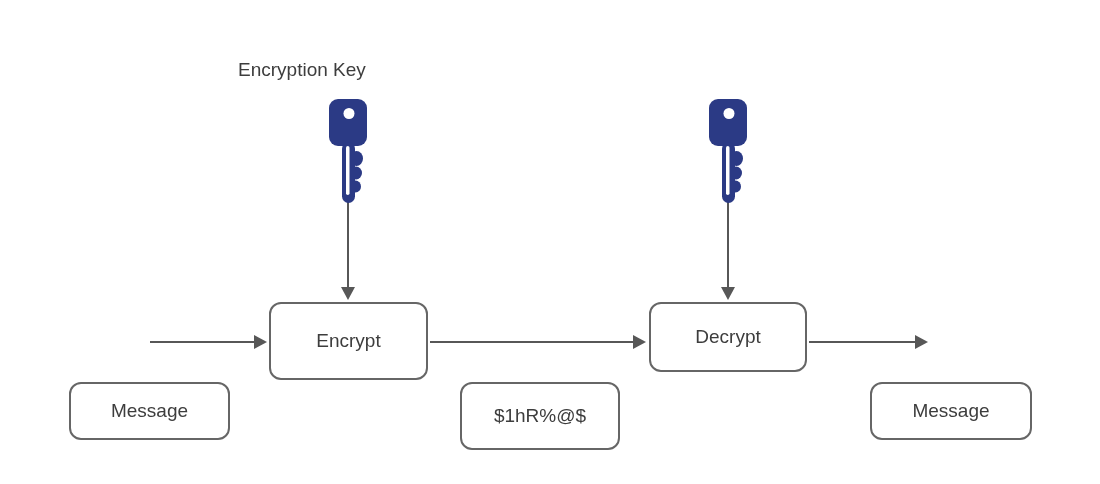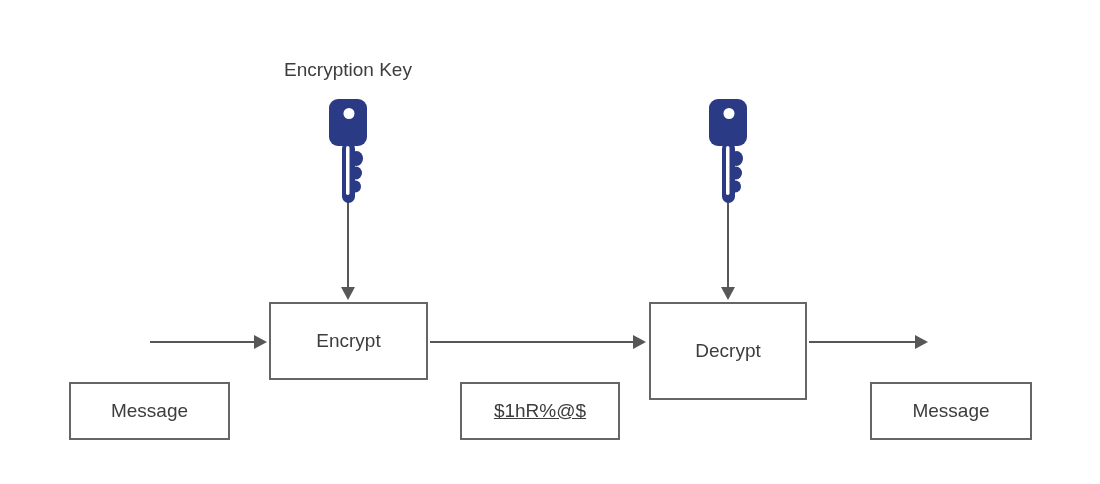--- a/index.html
+++ b/index.html
@@ -19,21 +19,21 @@
     position:relative;
     width:1100px;
     height:484px;
     background:var(--background);
     overflow:hidden;
   }
   .key-label{
     position:absolute;
     top:58px;
     width:220px;
-    text-align:center;
+    text-align:left;
     font-size:19px;
     line-height:24px;
     color:var(--text-color);
     white-space:nowrap;
   }
   .key-label.enc{left:238px;}
   .key-label.dec{left:618px;}
   .key-icon{
     position:absolute;
     top:99px;
@@ -41,32 +41,32 @@
     height:104px;
     z-index:3;
   }
   .key-icon.enc{left:329px;}
   .key-icon.dec{left:709px;}
   .node{
     position:absolute;
     box-sizing:border-box;
     background:#ffffff;
     border:2.5px solid var(--box-border);
-    border-radius:0;
+    border-radius:12px;
     display:flex;
     align-items:center;
     justify-content:center;
     font-size:19px;
     color:var(--text-color);
     z-index:2;
   }
   .node.encrypt{left:269px;top:302px;width:159px;height:78px;}
-  .node.decrypt{left:649px;top:302px;width:158px;height:98px;}
+  .node.decrypt{left:649px;top:302px;width:158px;height:70px;}
   .node.leaf-left{left:69px;top:382px;width:161px;height:58px;}
-  .node.leaf-mid{left:460px;top:382px;width:160px;height:58px;text-decoration:underline;}
+  .node.leaf-mid{left:460px;top:382px;width:160px;height:68px;}
   .node.leaf-right{left:870px;top:382px;width:162px;height:58px;}
   .arrow-h{
     position:absolute;
     height:2px;
     background:var(--arrow-stroke);
     z-index:1;
   }
   .arrow-h::after{
     content:"";
     position:absolute;

